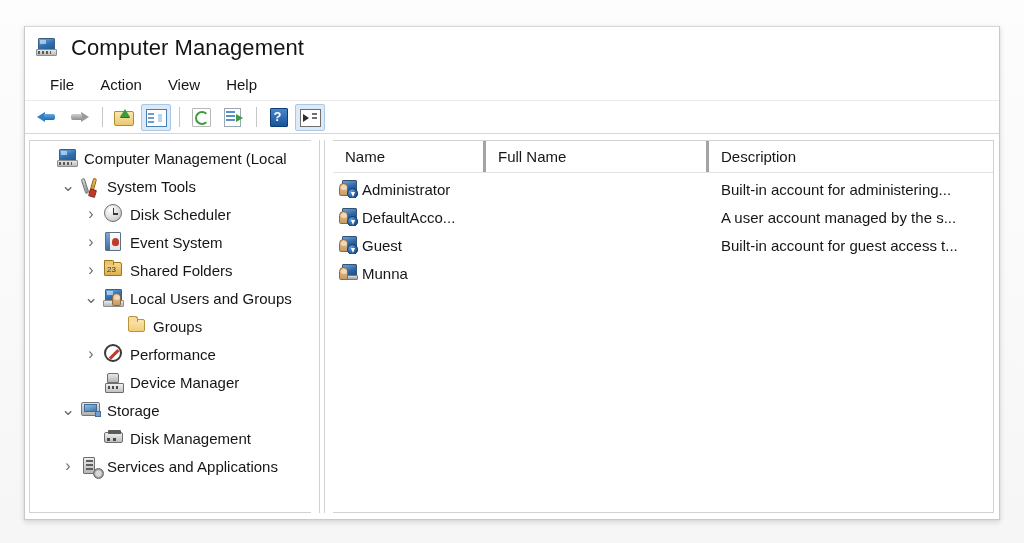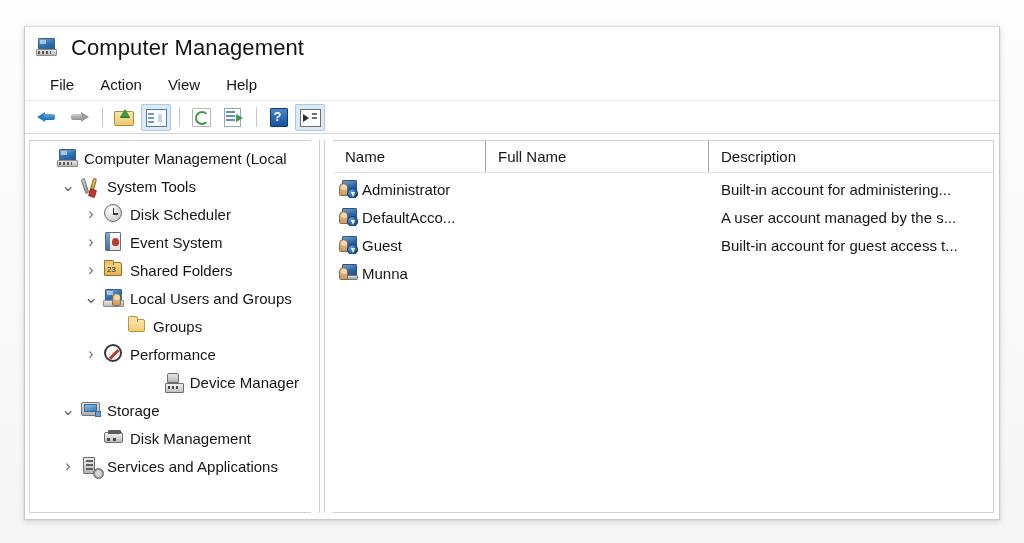--- a/index.html
+++ b/index.html
@@ -166,21 +166,21 @@
     height: 32px; flex: 0 0 32px;
     display: flex;
     background: #ffffff;
     border-bottom: 1px solid #e2e2e2;
   }
   .col {
     display: flex; align-items: center;
     font-size: 15px;
     color: #161616;
     padding-left: 12px;
-    border-right: 1px solid #a3a3a3;
+    border-right: 3px solid #a3a3a3;
     overflow: hidden;
     white-space: nowrap;
   }
   .col.c-name { width: 153px; flex: 0 0 153px; }
   .col.c-full { width: 223px; flex: 0 0 223px; }
   .col.c-desc { flex: 1 1 auto; border-right: none; }
 
   
   .list-body { flex: 1 1 auto; overflow: hidden; padding-top: 2px; }
   .list-row {
@@ -633,21 +633,21 @@
             </div>
             <div class="tree-row" style="padding-left: 52px;">
               <span class="chev" style="font-size: 16px;">›</span>
               <span class="sel-wrap">
                 <span class="ticon">
                   <div class="ico noentry"></div>
                 </span>
                 <span class="tlabel">Performance</span>
               </span>
             </div>
-            <div class="tree-row" style="padding-left: 52px; justify-content: flex-end;">
+            <div class="tree-row" style="padding-left: 52px;">
               <span class="chev"></span>
               <span class="sel-wrap">
                 <span class="ticon">
                   <div class="ico devm"></div>
                 </span>
                 <span class="tlabel">Device Manager</span>
               </span>
             </div>
             <div class="tree-row" style="padding-left: 29px;">
               <span class="chev" style="font-size: 17px; line-height: 0.6;">⌄</span>

